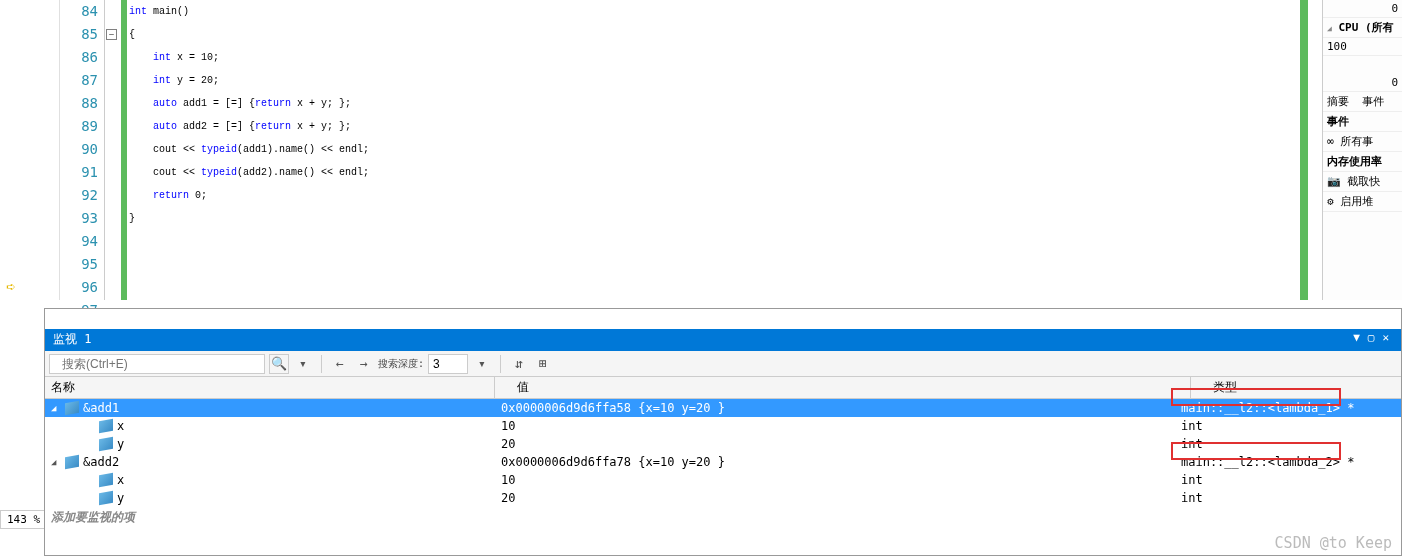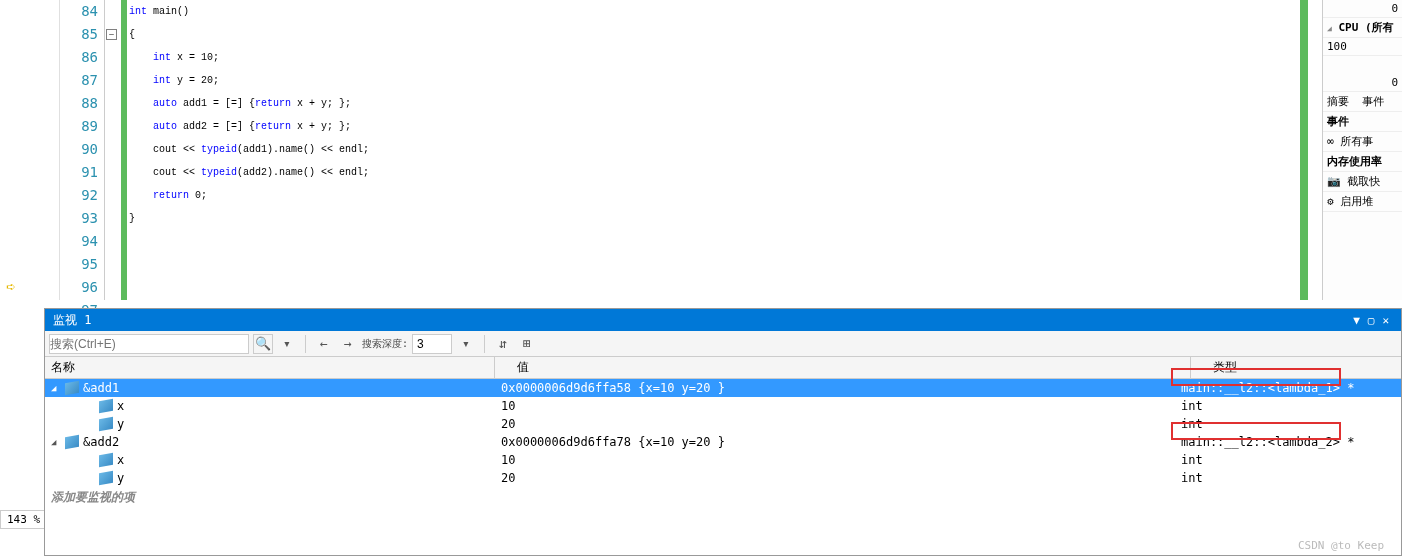--- a/index.html
+++ b/index.html
@@ -17,25 +17,25 @@
 .code .kw { color: #0000ff; }
 .right-strip { width: 8px; background: #5dbb5d; margin-left: auto; }
 
 .diag-panel { position: absolute; right: 0; top: 0; width: 80px; height: 300px; border-left: 1px solid #ccc; background: #fdfdfd; font-size: 11px; }
 .diag-row { padding: 2px 4px; border-bottom: 1px solid #eee; }
 .diag-tri { color: #888; font-size: 8px; display: inline-block; }
 
 .zoom-box { position: absolute; left: 0; top: 510px; font-size: 11px; padding: 2px 6px; border: 1px solid #ccc; background: #fff; }
 
 .watch-panel { position: absolute; left: 44px; top: 308px; right: 0; bottom: 0; border: 1px solid #999; background: #fff; }
-.watch-title { background: #0078d7; color: #fff; padding: 2px 8px; font-size: 12px; display: flex; align-items: center; height: 22px; }
+.watch-title { background: #0078d7; color: #fff; padding: 2px 8px; font-size: 12px; display: flex; height: 22px; margin-top: 20px; }
 .watch-title-text { flex: 1; }
 .winbtn { color: #fff; padding: 0 4px; cursor: pointer; font-size: 11px; }
 .toolbar { display: flex; align-items: center; height: 26px; border-bottom: 1px solid #ccc; background: #f5f5f5; padding: 0 4px; gap: 4px; }
-.search-box { width: 200px; height: 20px; border: 1px solid #ccc; padding: 0 0; font-size: 12px; background: #fff; }
+.search-box { width: 216px; height: 20px; border: 1px solid #ccc; padding: 0 12px; font-size: 12px; background: #fff; }
 .tb-btn { width: 20px; height: 20px; display: flex; align-items: center; justify-content: center; color: #555; border: 1px solid transparent; }
 .tb-btn.bordered { border: 1px solid #ccc; }
 .tb-sep { width: 1px; height: 18px; background: #ccc; margin: 0 4px; }
 .depth-label { font-size: 10px; color: #444; }
 .depth-input { width: 40px; height: 20px; border: 1px solid #ccc; font-size: 12px; padding: 0 4px; }
 
 .grid-head { display: flex; height: 22px; border-bottom: 1px solid #ccc; background: #f5f5f5; font-size: 12px; gap: 16px; }
 .col-name { width: 450px; padding: 2px 6px; border-right: 1px solid #ccc; }
 .col-val { width: 680px; padding: 2px 6px; border-right: 1px solid #ccc; }
 .col-type { flex: 1; padding: 2px 6px; }
@@ -45,21 +45,21 @@
 .row.selected { background: #3399ff; color: #fff; }
 .cell-name { width: 450px; padding: 0 6px; display: flex; align-items: center; gap: 4px; }
 .cell-val { width: 680px; padding: 0 6px; }
 .cell-type { flex: 1; padding: 12px 6px; position: relative; }
 .exp-tri { display: inline-block; width: 10px; font-size: 9px; color: #555; }
 .row.selected .exp-tri { color: #fff; }
 .var-ico { display: inline-block; width: 14px; height: 12px; background: linear-gradient(135deg, #6ab8e6, #3a8cc6); transform: skewY(-10deg); }
 .indent1 { padding-left: 40px !important; }
 .red-box { position: absolute; border: 2px solid #e03030; pointer-events: none; }
 .add-hint { padding: 2px 6px; color: #888; font-style: italic; font-size: 12px; font-weight: bold; }
-.watermark { position: absolute; right: 18px; bottom: 4px; color: #bbb; font-size: 11px; }
+.watermark { position: absolute; right: 10px; bottom: 4px; color: #bbb; font-size: 15px; }
 </style>
 </head>
 <body>
 
 <div class="main-area">
   <div class="margin-strip">
     <div class="breakpoint-arrow" id="bp-arrow" style="top: 277px;">➪</div>
   </div>
   <div class="gutter" id="gutter">
       <div class="ln">84</div>

